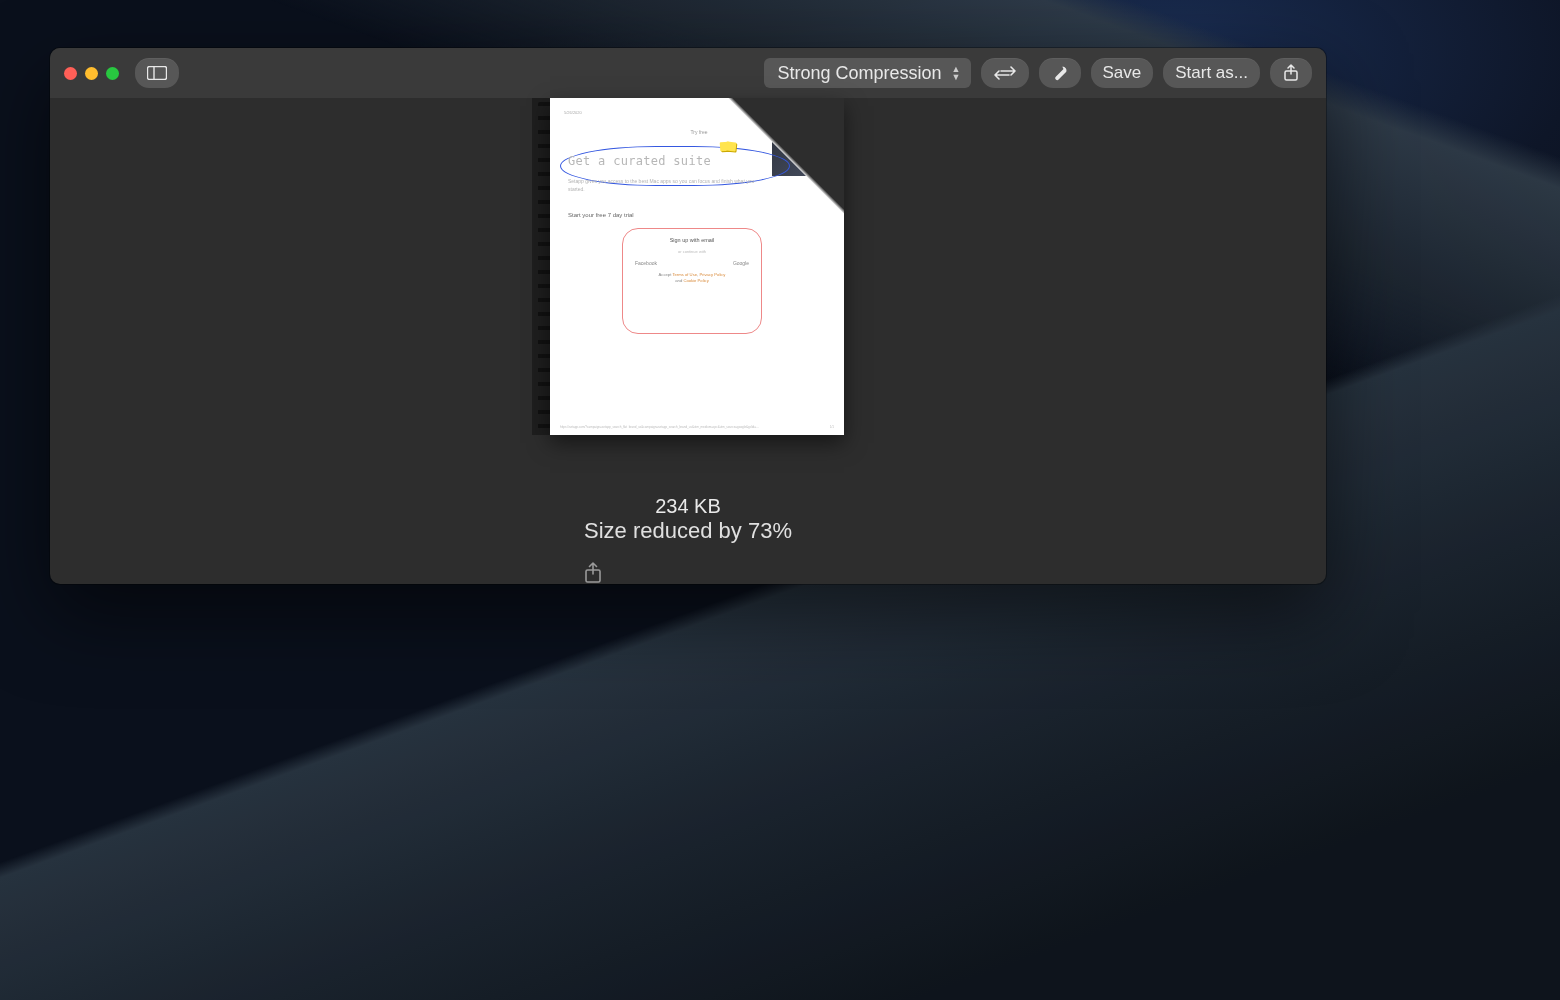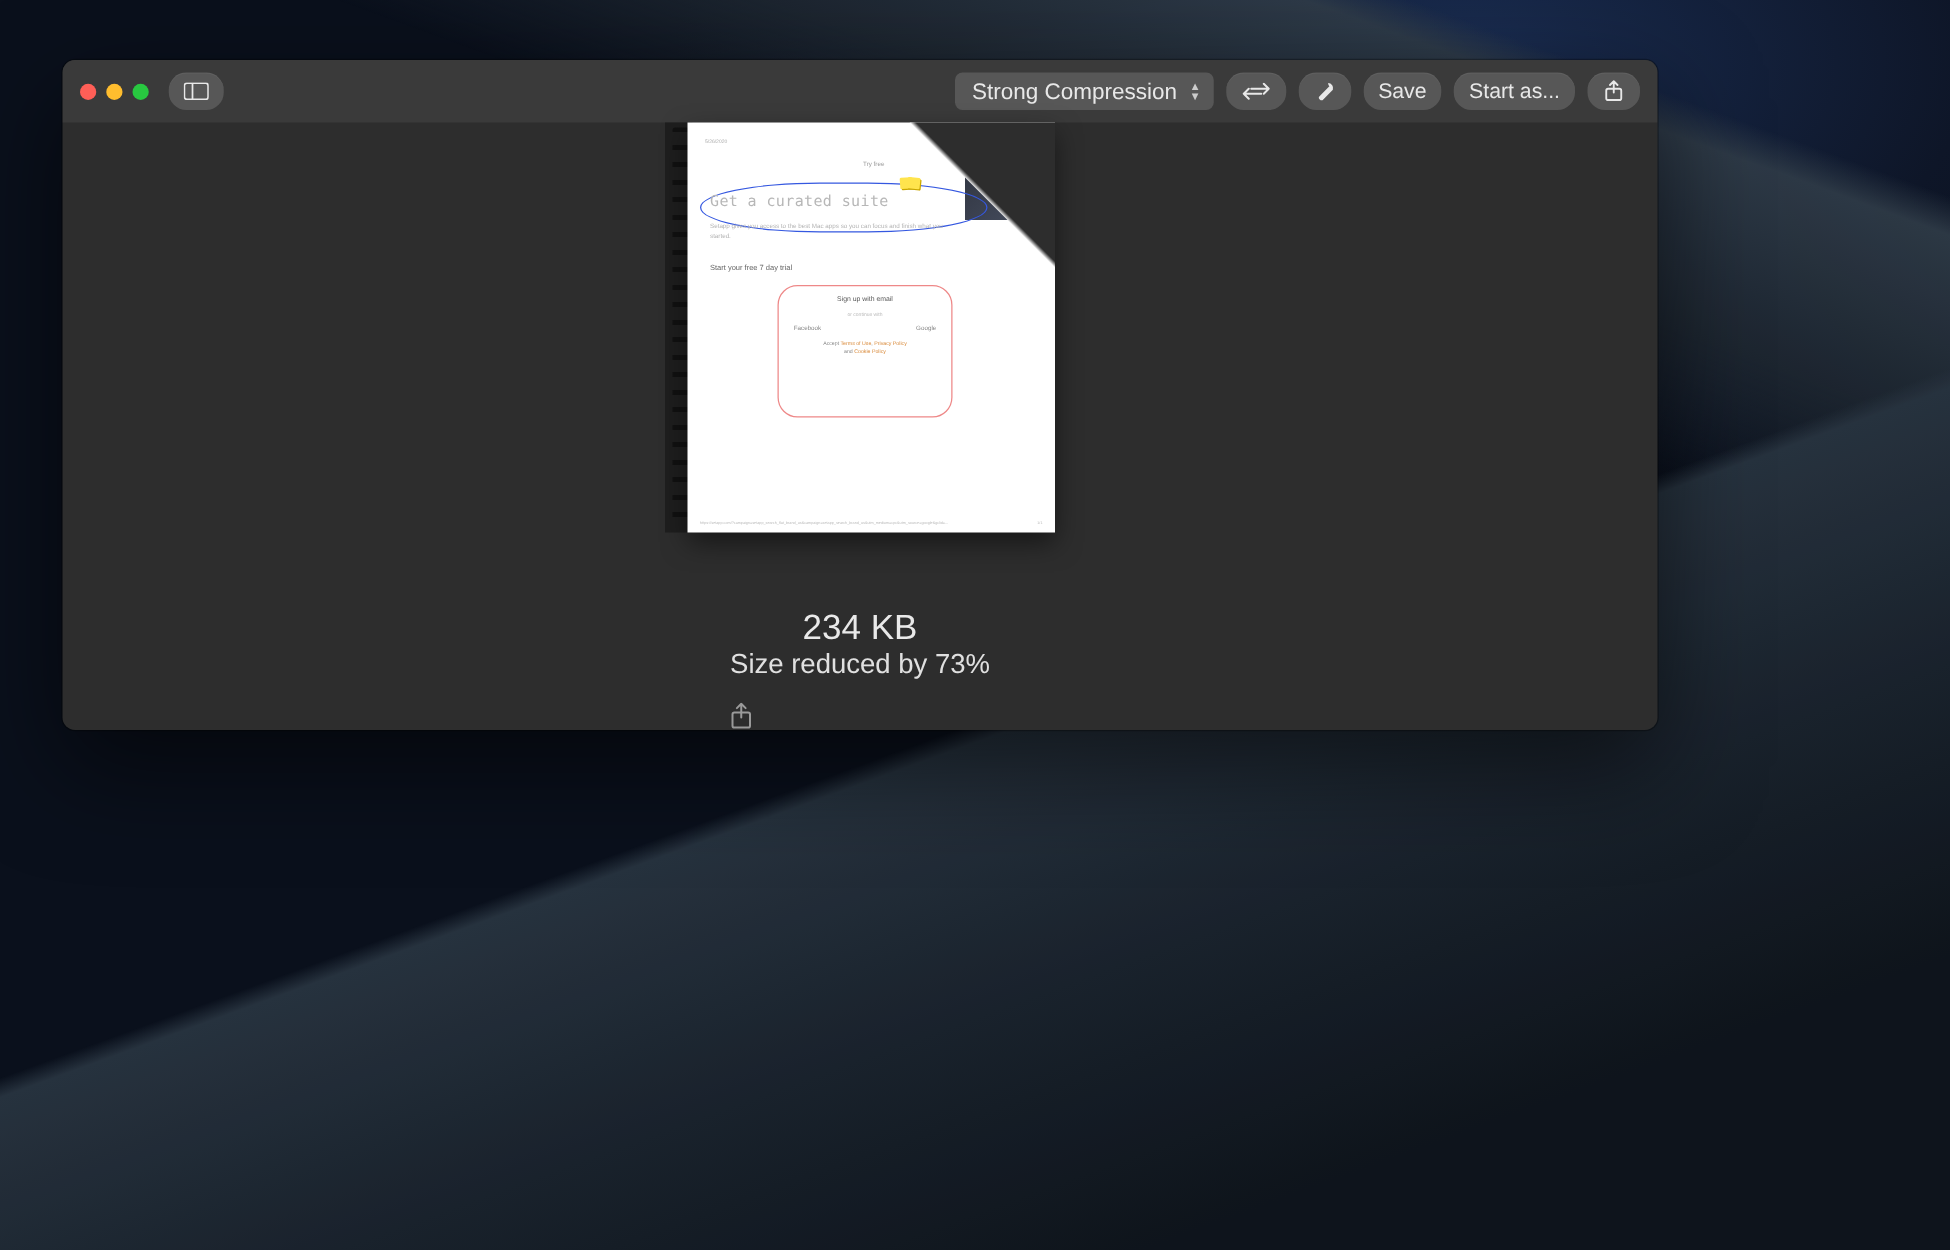--- a/index.html
+++ b/index.html
@@ -98,21 +98,21 @@
   .footer-line{position:absolute; left:10px; right:10px; bottom:6px; font-size:3px; color:#bbb; display:flex; justify-content:space-between;}
   
   .curl{
     position:absolute; right:-2px; top:-2px; width:120px; height:120px;
     background:
       radial-gradient(circle at 0% 100%, rgba(0,0,0,.18) 0 30%, transparent 32%),
       linear-gradient(225deg, #2d2d2d 0 48%, #f2f2f2 50%, #ffffff 60%, #e7e7e7 72%, #d8d8d8 82%);
     clip-path: polygon(100% 0, 100% 100%, 0 0);
   }
   .stats{ text-align:center; color:#e9e9e9; }
-  .size{ font-size:28px; font-weight:400; margin-top:42px;}
+  .size{ font-size:20px; font-weight:400; margin-top:42px;}
   .reduced{ font-size:22px; margin-top:0; color:#e0e0e0;}
   .share-below{ margin-top:18px; color:#9a9a9a; }
   svg{display:block;}
 </style>
 </head>
 <body>
 
 <div class="desktop">
   <div class="mountains"></div>
 </div>

